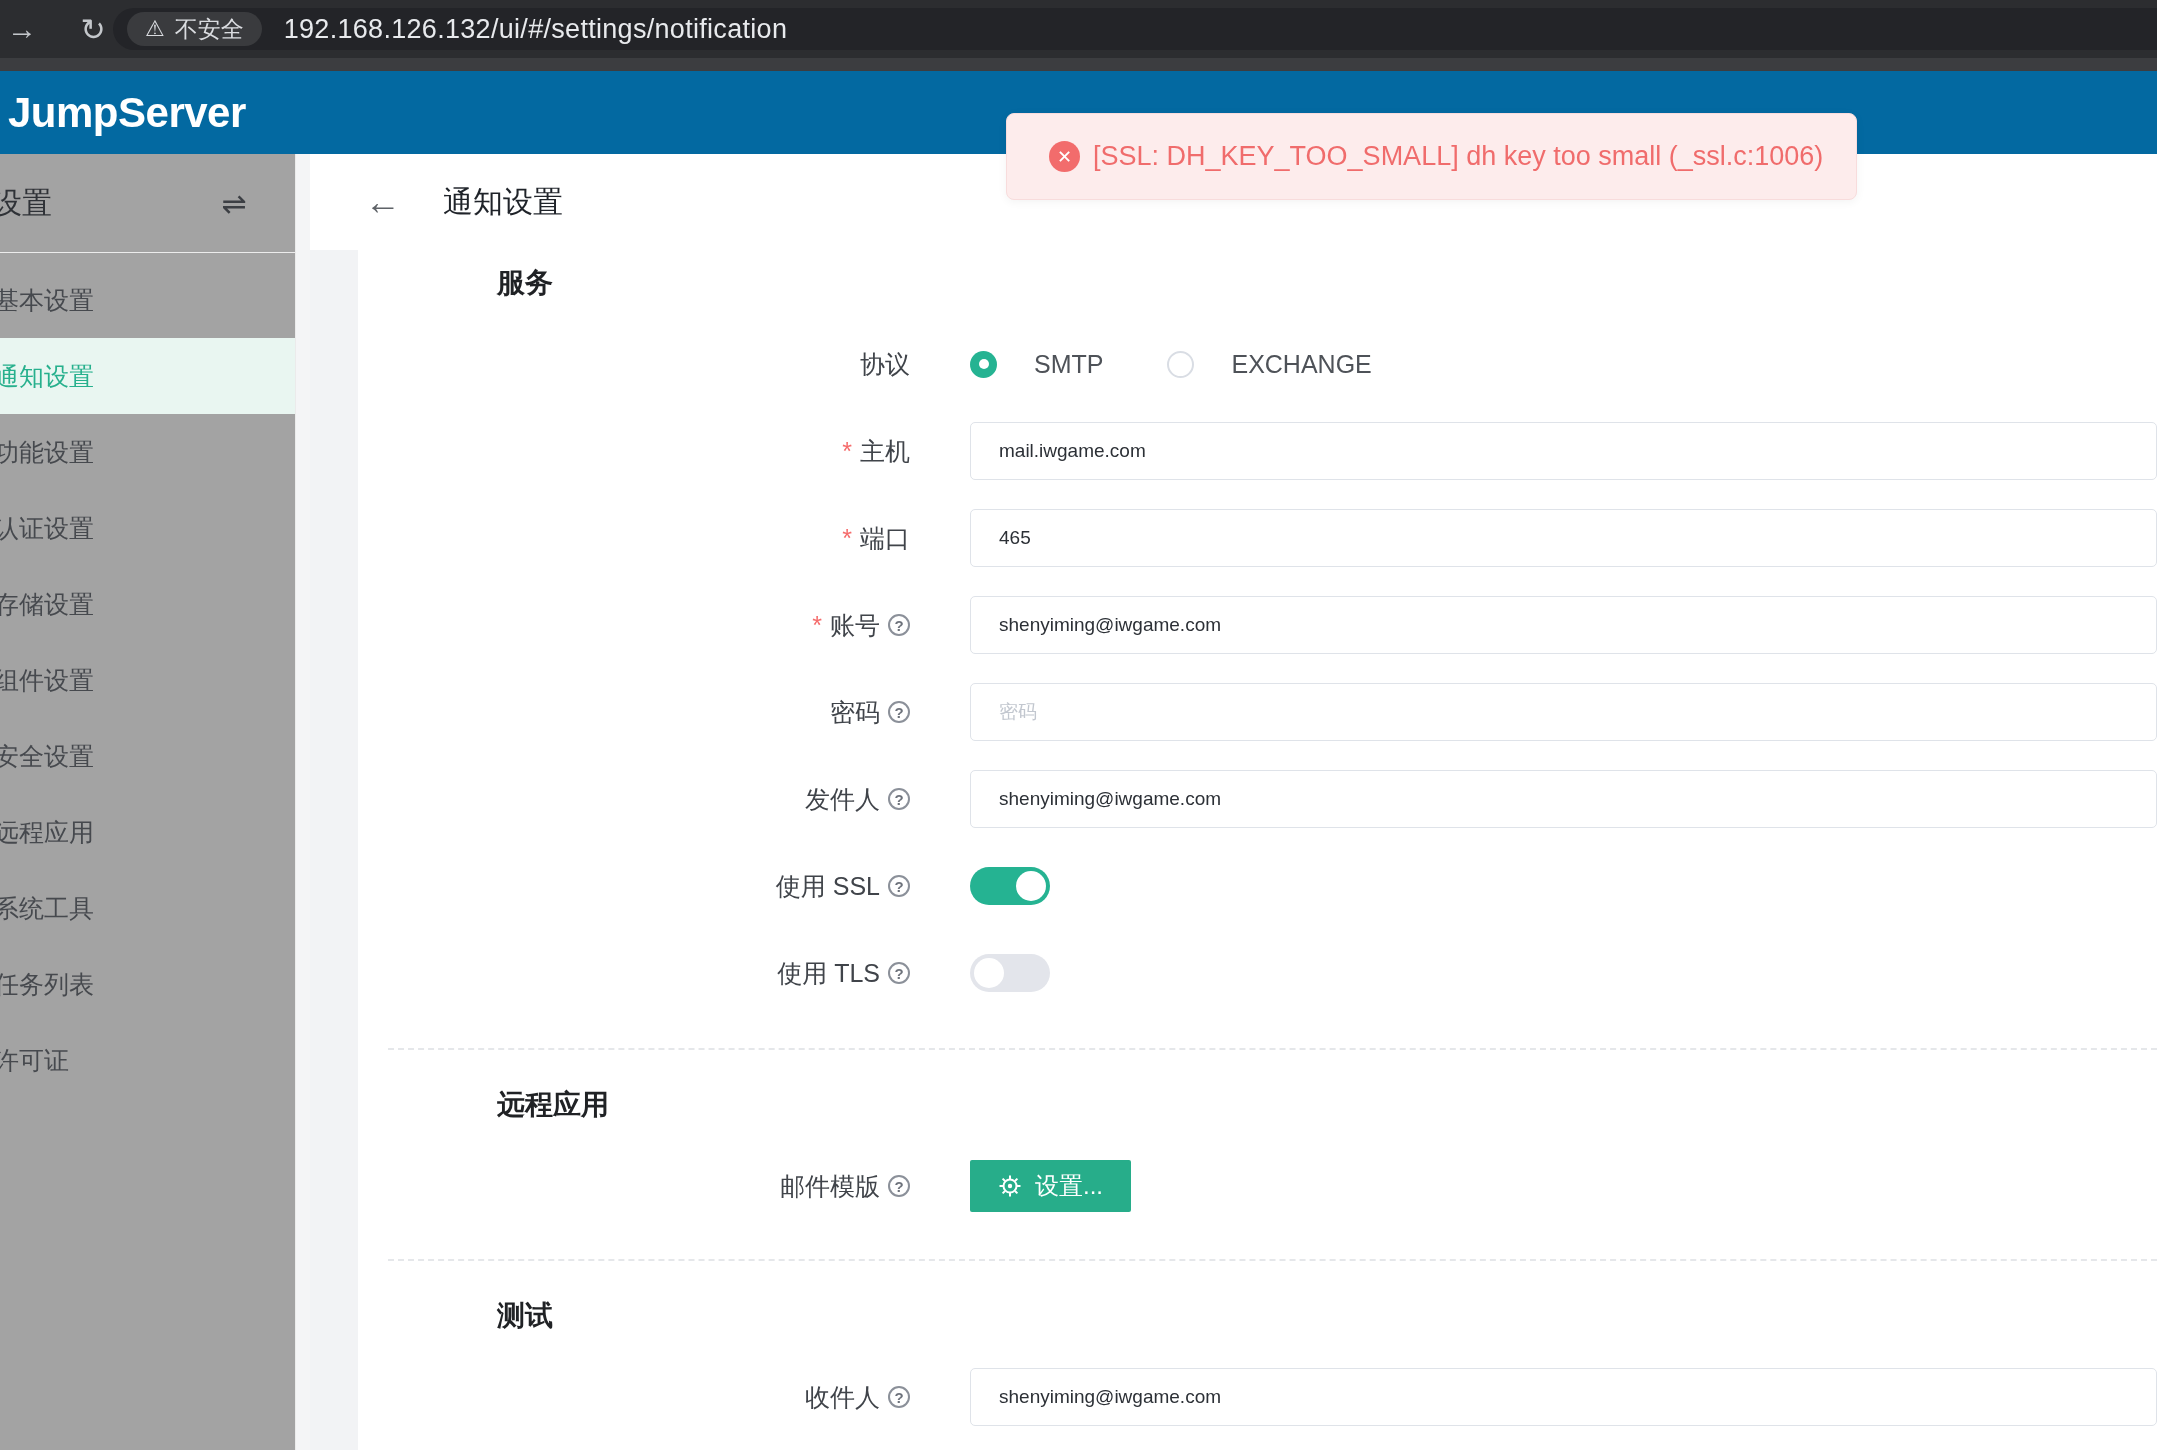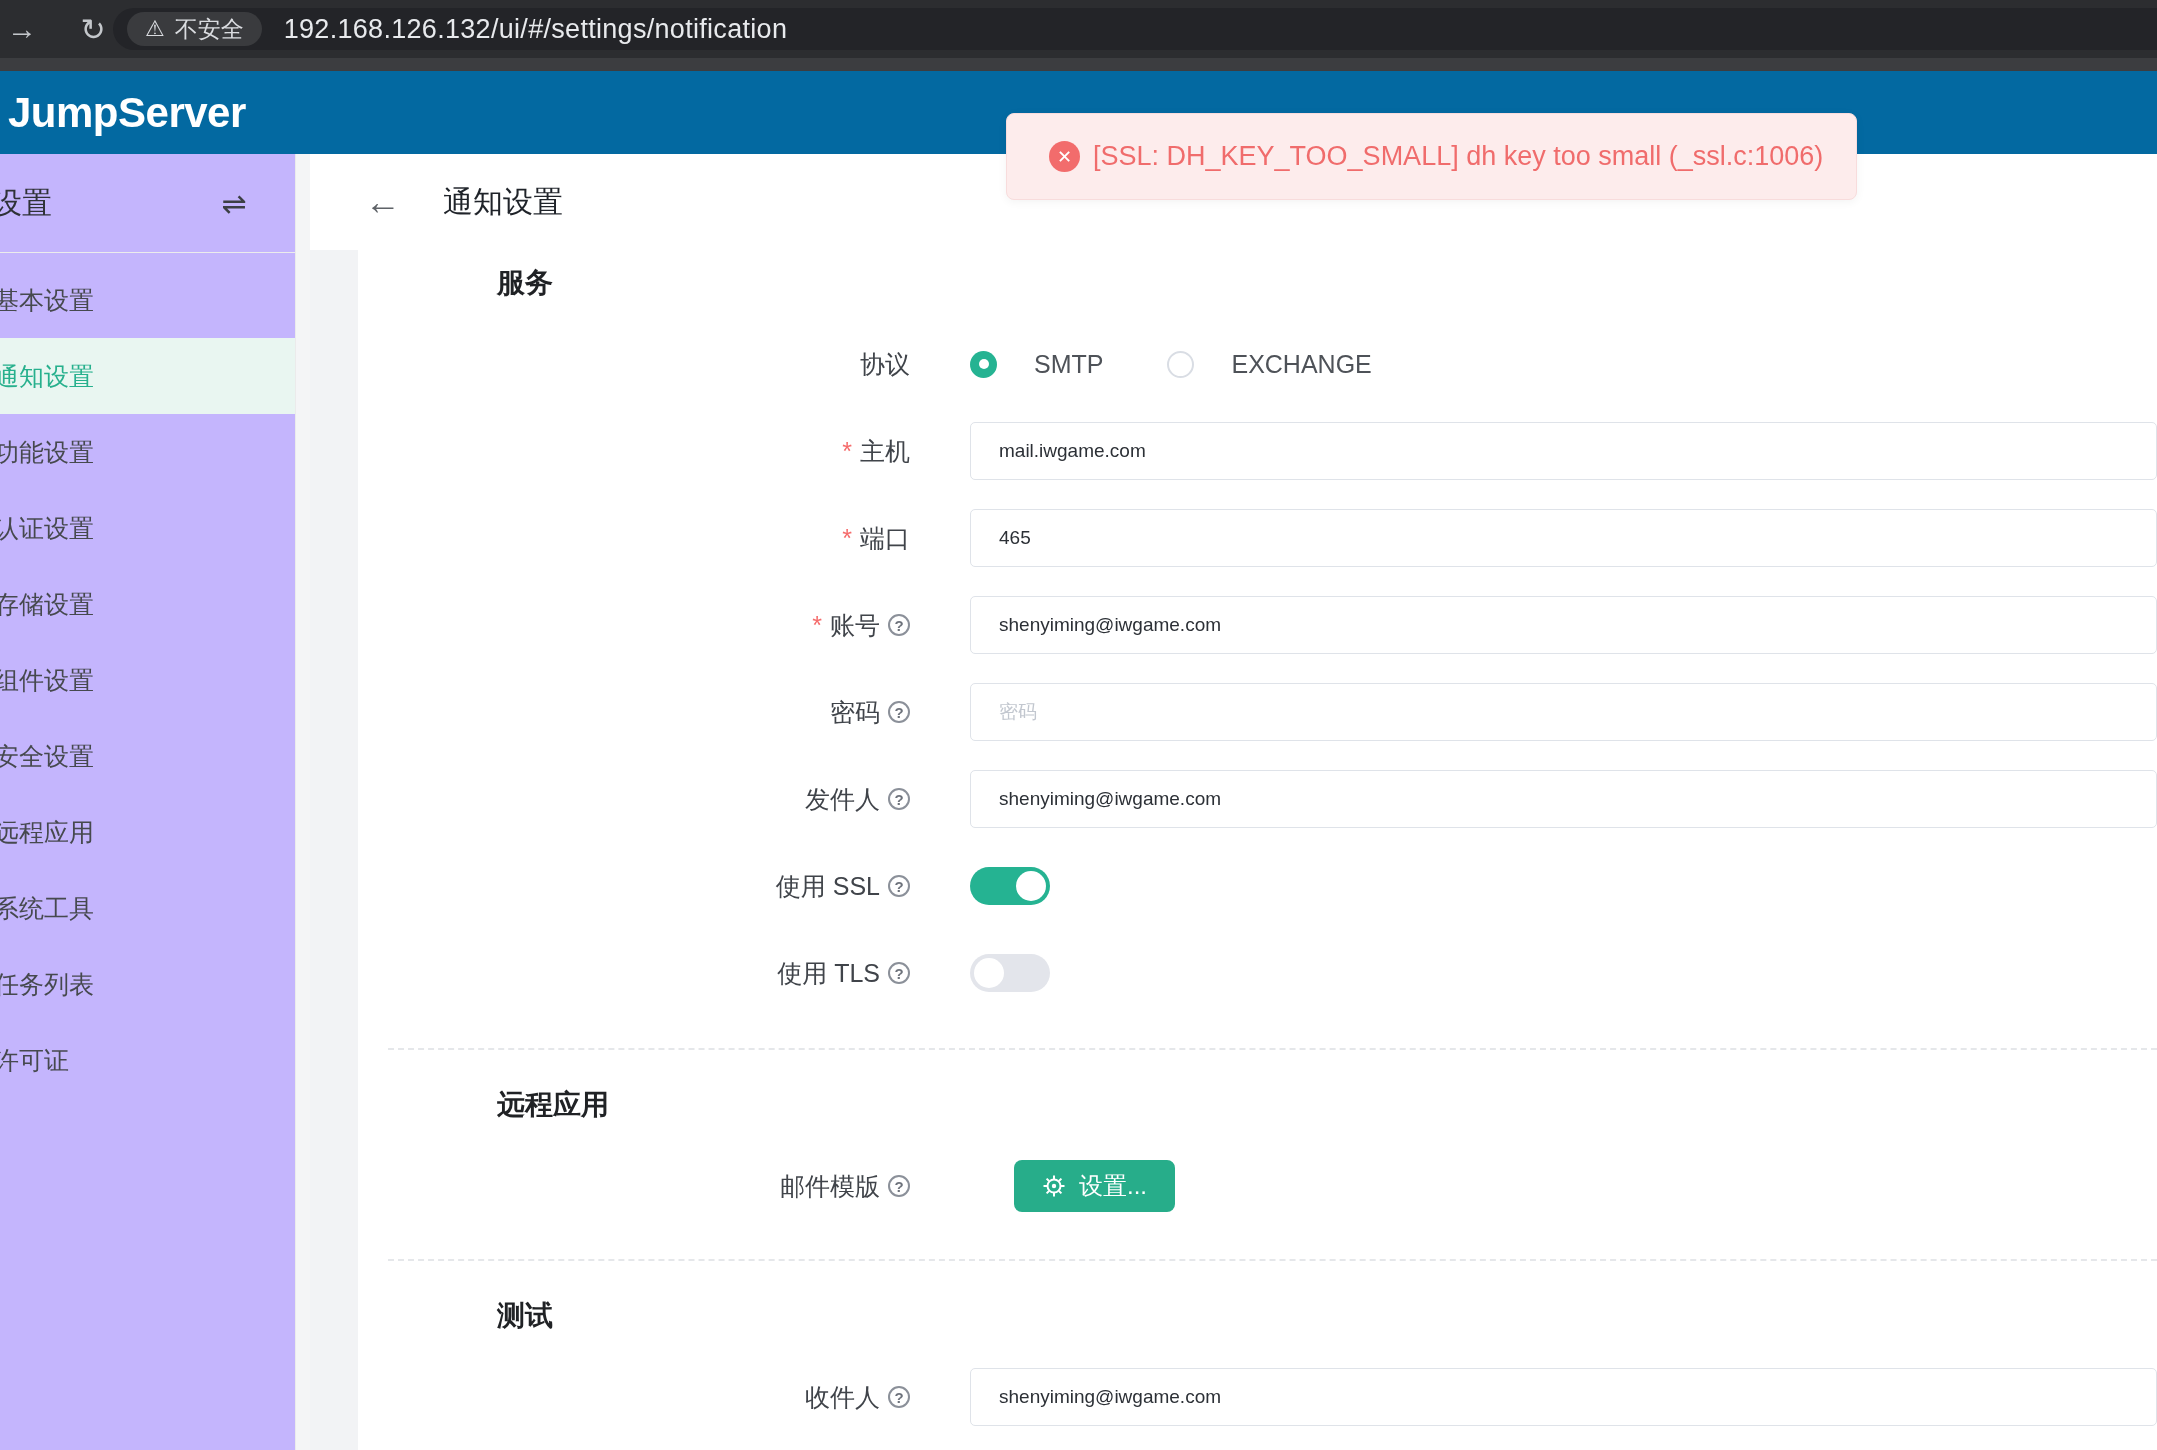--- a/index.html
+++ b/index.html
@@ -20,21 +20,21 @@
   
   .appbar { position:absolute; left:0; top:71px; width:2157px; height:83px; background:#0369a1; display:flex; align-items:center; }
   .logo { color:#fff; font-size:42px; font-weight:800; margin-left:8px; letter-spacing:-0.5px; }
 
   
   .toast { position:absolute; left:1006px; top:113px; width:851px; height:87px; background:#fdecec; border:1px solid #f8dcdc; border-radius:8px; display:flex; align-items:center; z-index:50; box-shadow:0 2px 10px rgba(0,0,0,0.05); }
   .toast-ico { flex:0 0 auto; width:31px; height:31px; border-radius:50%; background:#f26c6c; color:#fff; font-size:18px; font-weight:bold; display:flex; align-items:center; justify-content:center; margin-left:42px; }
   .toast-msg { color:#f06c6c; font-size:27px; margin-left:13px; white-space:nowrap; }
 
   
-  .sidebar { position:absolute; left:0; top:154px; width:296px; height:1296px; background:#c4b5fd; border-right:1px solid #ebebeb; z-index:2; }
+  .sidebar { position:absolute; left:0; top:154px; width:296px; height:1296px; background:#a3a3a3; border-right:1px solid #ebebeb; z-index:2; }
   .sb-head { height:99px; display:flex; align-items:center; justify-content:space-between; border-bottom:1px solid #ececec; }
   .sb-title { font-size:30px; color:#2f3237; margin-left:-8px; white-space:nowrap; }
   .sb-collapse { font-size:30px; color:#3c3f44; margin-right:48px; cursor:pointer; }
   .sb-list { padding-top:9px; }
   .sb-item { height:76px; display:flex; align-items:center; font-size:25px; color:#46494e; cursor:pointer; white-space:nowrap; }
   .sb-item span { margin-left:-6px; }
   .sb-item.active { background:#e9f6f1; color:#27b08d; }
   .scroll-track { position:absolute; left:296px; top:154px; width:14px; height:1296px; background:#f4f5f6; z-index:1; }
 
   
@@ -63,21 +63,21 @@
   .radio-dot.off { background:#fff; border:2px solid #d9dde4; }
   .radio-lbl { font-size:25px; color:#4e5258; margin-left:14px; }
 
   .toggle { width:80px; height:38px; border-radius:19px; position:relative; cursor:pointer; }
   .toggle.on { background:#25b392; }
   .toggle.off { background:#e3e5eb; }
   .knob { position:absolute; top:4px; width:30px; height:30px; border-radius:50%; background:#fff; }
   .toggle.on .knob { right:4px; }
   .toggle.off .knob { left:4px; }
 
-  .green-btn { display:inline-flex; align-items:center; height:52px; padding:0 28px; background:#27ad8a; border:none; border-radius:8px; color:#fff; font-size:24px; cursor:pointer; gap:13px; font-family:inherit;margin-left:44px; }
+  .green-btn { display:inline-flex; align-items:center; height:52px; padding:0 28px; background:#27ad8a; border:none; border-radius:2px; color:#fff; font-size:24px; cursor:pointer; gap:13px; font-family:inherit; }
 
   .dashed { border:none; border-top:2px dashed #e5e7ea; margin-left:30px; }
   .dashed.d1 { margin-top:46px; }
   .dashed.d2 { margin-top:44px; }
 </style>
 </head>
 <body>
 
 <div class="stage">
 

